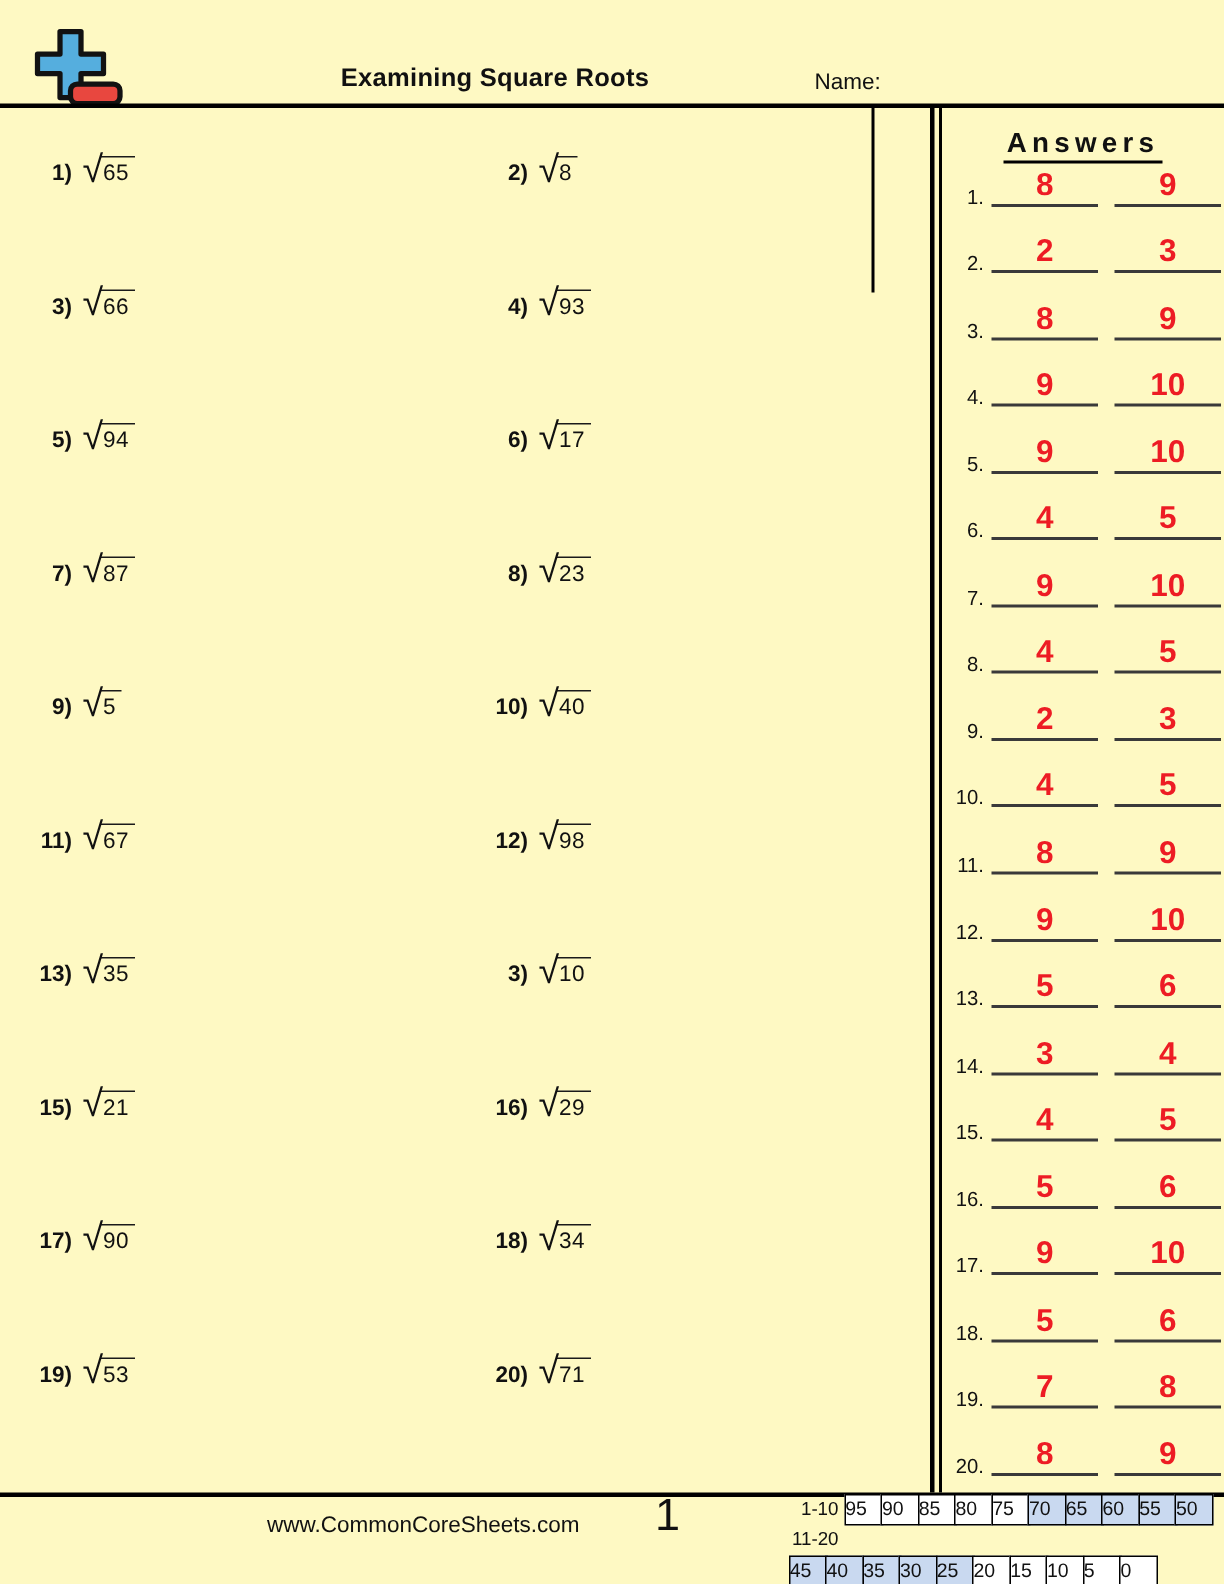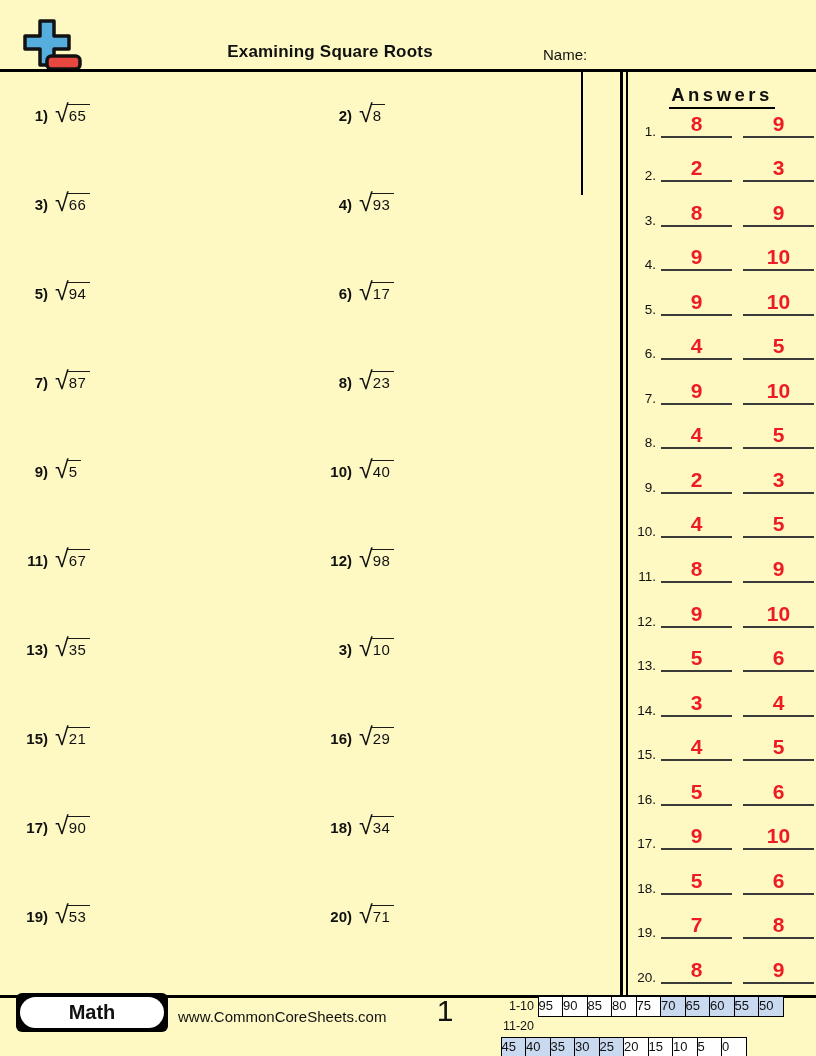--- a/index.html
+++ b/index.html
@@ -46,21 +46,21 @@
   .a-val { color:var(--red); font-weight:bold; font-size:21px; line-height:1; margin-bottom:2px; }
 
   
   .footer-rule { position:absolute; left:0; top:995px; width:816px; height:3px; background:#000; }
   .math-badge { position:absolute; left:16px; top:993px; width:152px; height:39px;
                 background:#000; border-radius:6px; padding:4px; }
   .math-badge-inner { background:#fff; border-radius:16px; height:31px; text-align:center;
                       line-height:30px; font-size:20px; font-weight:bold; }
   .website { position:absolute; left:178px; top:1008px; font-size:15px; }
   .page-number { position:absolute; left:425px; top:994px; width:40px; text-align:center; font-size:30px; }
-  .score-table { position:absolute; left:502px; top:996px; }
+  .score-table { position:absolute; left:527px; top:996px; }
   .score-row { display:flex; }
   .score-row + .score-row { margin-top:-1.5px;flex-direction:column; }
   .score-label { width:37px; text-align:right; padding-right:5px; font-size:12.5px; line-height:21px; }
   .score-cells { display:flex; }
   .score-cell { width:26px; height:21px; border:1.5px solid #000; margin-left:-1.5px;
                 font-size:13px; line-height:18px; background:#fff; }
   .score-cell.hl { background:var(--hl); }
 
   :root { --red:#ed1c24; --hl:#c9d9f0; }
 </style>
@@ -445,23 +445,20 @@
         <span class="blank">
           <span class="a-val">8</span>
         </span>
         <span class="blank">
           <span class="a-val">9</span>
         </span>
       </div>
     </div>
 
   <div class="footer-rule"></div>
-  <div class="math-badge">
-    <div class="math-badge-inner">Math</div>
-  </div>
   <div class="website">www.CommonCoreSheets.com</div>
   <div class="page-number">1</div>
 
   <div class="score-table">
 
       <div class="score-row">
         <span class="score-label">1-10</span>
         <span class="score-cells">
 
             <span class="score-cell">95</span>

